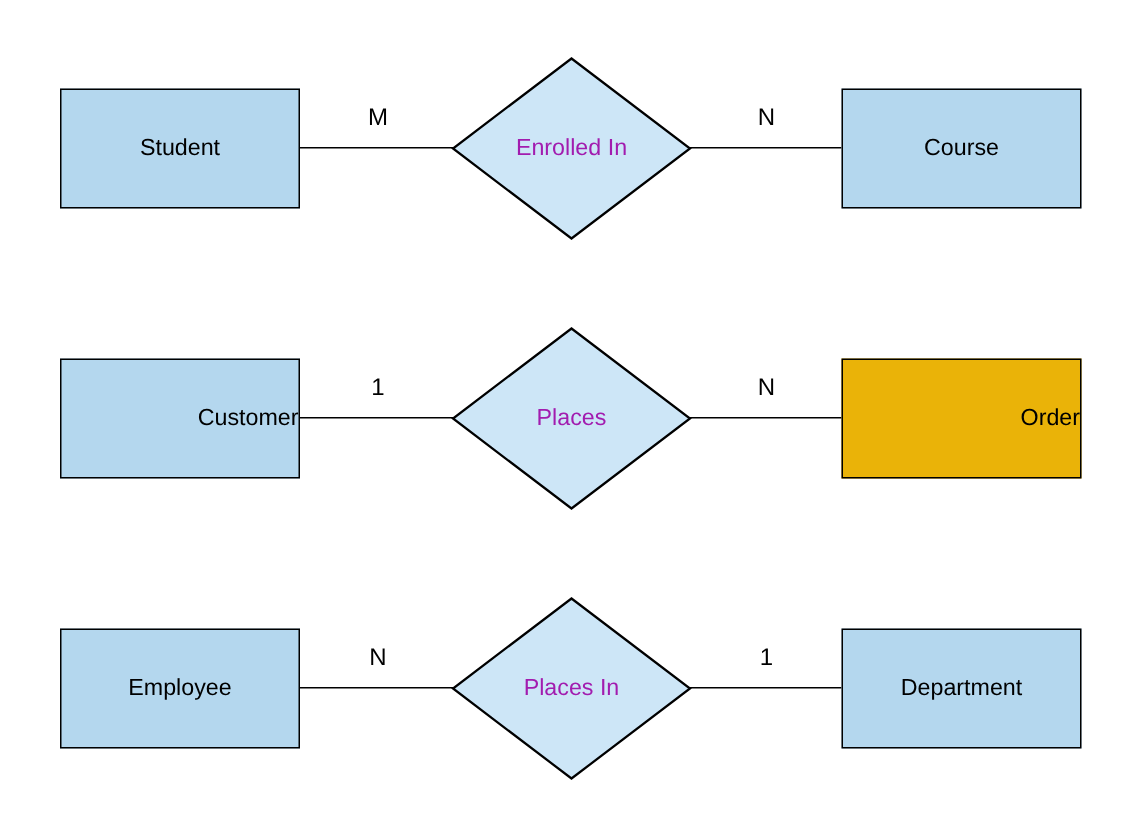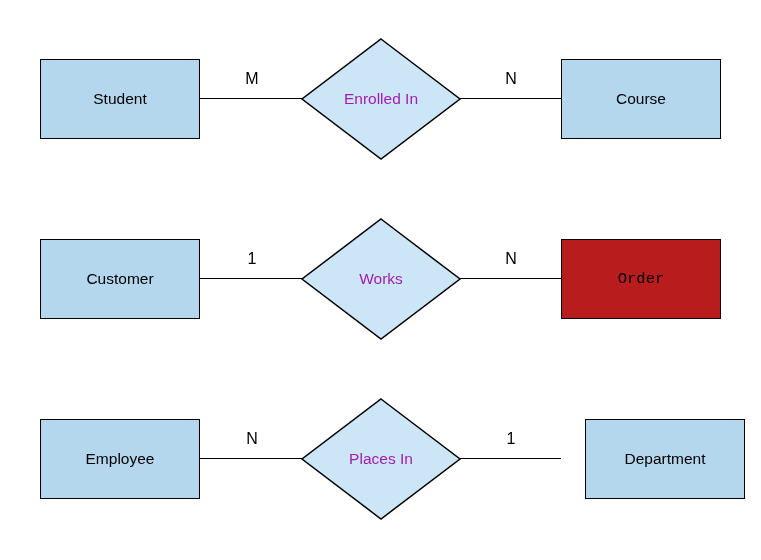--- a/index.html
+++ b/index.html
@@ -65,21 +65,21 @@
   }
   .cardinality.left  { left: 230px; }
   .cardinality.right { left: 489px; }
 
   
   .r0 .entity      { top: 59px; }
   .r0 .connector   { top: 98px; }
   .r0 .diamond-svg, .r0 .diamond-label { top: 37px; }
   .r0 .cardinality { top: 69px; }
 
-  .r1 .entity      { top: 239px; }
+  .r1 .entity      { top: 239px; justify-content: flex-end; }
   .r1 .connector   { top: 278px; }
   .r1 .diamond-svg, .r1 .diamond-label { top: 217px; }
   .r1 .cardinality { top: 249px; }
 
   .r2 .entity      { top: 419px; }
   .r2 .connector   { top: 458px; }
   .r2 .diamond-svg, .r2 .diamond-label { top: 397px; }
   .r2 .cardinality { top: 429px; }
 </style>
 </head>
@@ -106,38 +106,38 @@
 
   <div class="row r1">
     <div class="entity left" style="background-color: rgb(180, 215, 238);">
       <span>Customer</span>
     </div>
     <div class="connector left"></div>
     <div class="cardinality left">1</div>
     <svg class="diamond-svg" viewBox="0 0 162 124" xmlns="http://www.w3.org/2000/svg">
       <polygon points="81,2 160,62 81,122 2,62" stroke="#000000" stroke-width="1.5" fill="#CDE6F7"></polygon>
     </svg>
-    <div class="diamond-label">Works</div>
+    <div class="diamond-label">Places</div>
     <div class="cardinality right">N</div>
     <div class="connector right"></div>
-    <div class="entity right" style="background-color: #b91c1c; font-family: Liberation Mono, monospace;">
+    <div class="entity right" style="background-color: #eab308;">
       <span>Order</span>
     </div>
   </div>
 
   <div class="row r2">
     <div class="entity left" style="background-color: rgb(180, 215, 238);">
       <span>Employee</span>
     </div>
     <div class="connector left"></div>
     <div class="cardinality left">N</div>
     <svg class="diamond-svg" viewBox="0 0 162 124" xmlns="http://www.w3.org/2000/svg">
       <polygon points="81,2 160,62 81,122 2,62" stroke="#000000" stroke-width="1.5" fill="#CDE6F7"></polygon>
     </svg>
     <div class="diamond-label">Places In</div>
     <div class="cardinality right">1</div>
     <div class="connector right"></div>
-    <div class="entity right" style="background-color: rgb(180, 215, 238); margin-left: 24px;">
+    <div class="entity right" style="background-color: rgb(180, 215, 238);">
       <span>Department</span>
     </div>
   </div>
 
 </div>
 
 </body></html>

